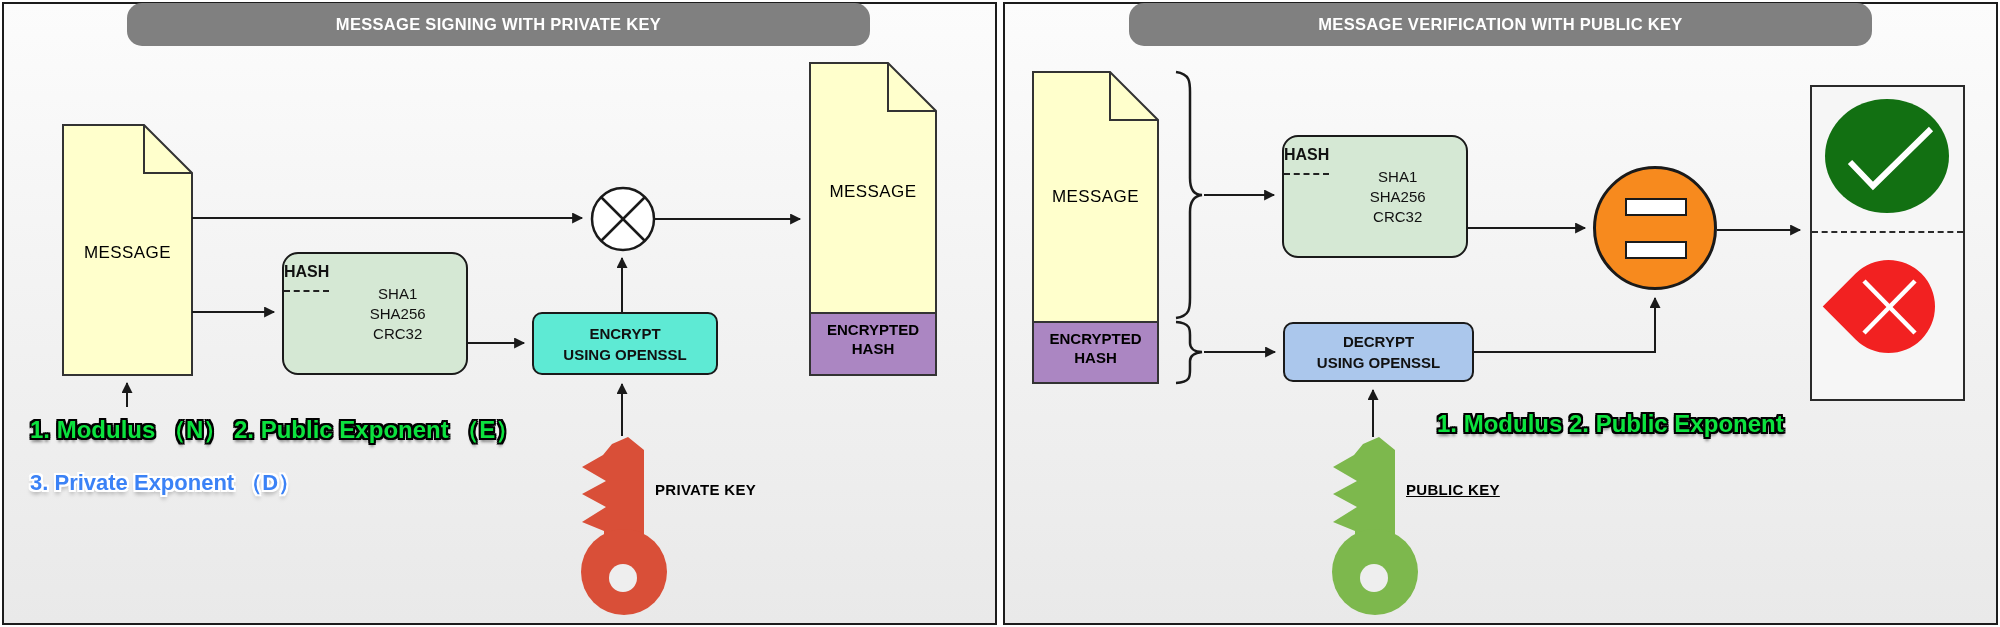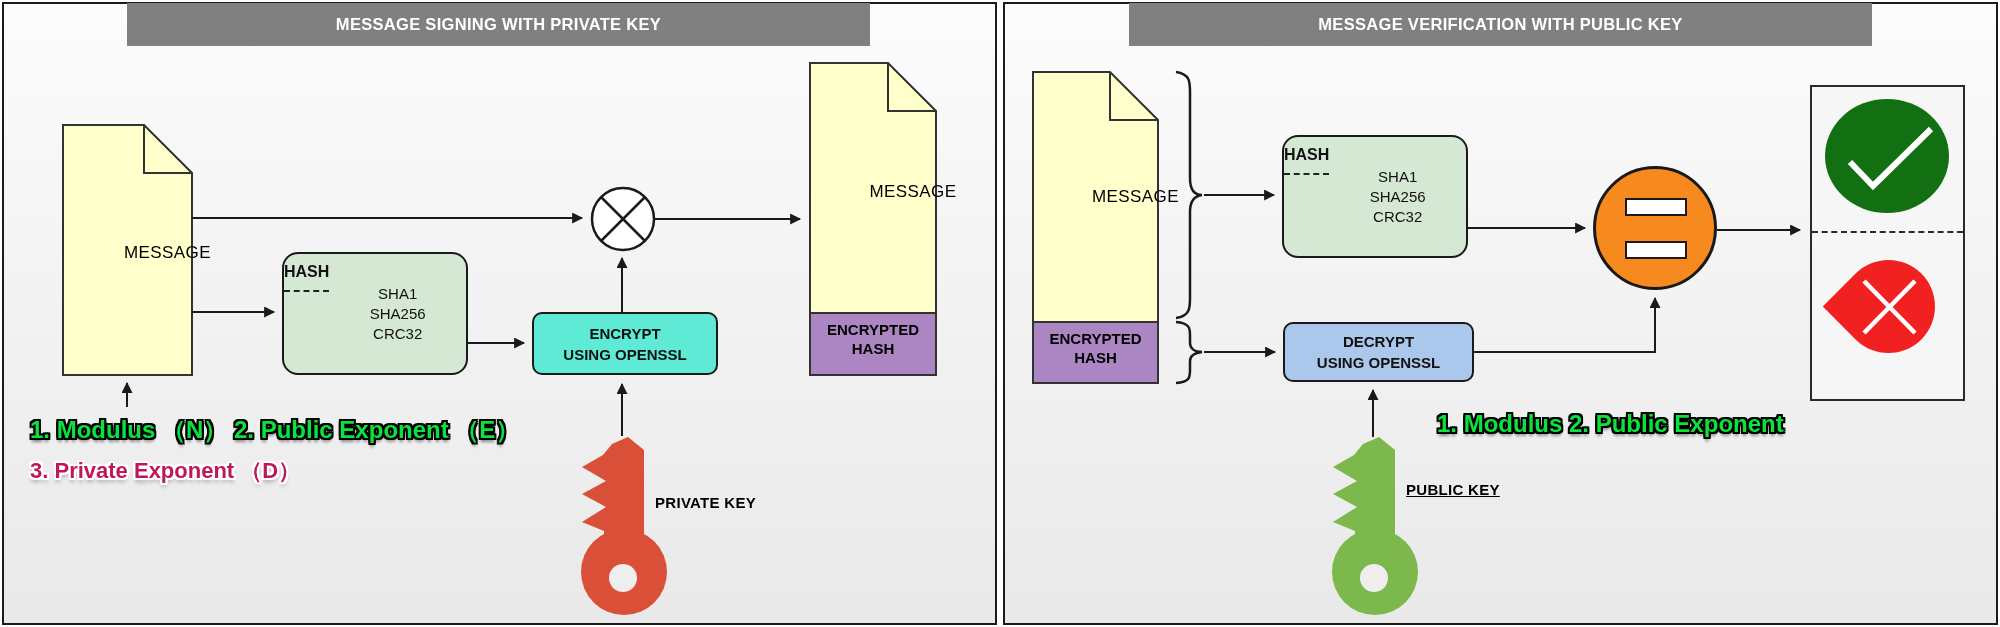--- a/index.html
+++ b/index.html
@@ -7,25 +7,25 @@
     position:relative;width:2000px;height:627px;overflow:hidden;
     font-family:"Liberation Sans",sans-serif;color:#111;
   }
   .panel{
     position:absolute;top:2px;height:623px;width:995px;
     border:2px solid #1c1c1c;box-sizing:border-box;
     background:linear-gradient(180deg,#fcfcfc 0%,#f3f3f3 45%,#e9e9e9 100%);
   }
   .titlebar{
     position:absolute;top:3px;width:743px;height:43px;background:#808080;
-    border-radius:0;display:flex;align-items:center;justify-content:center;
+    border-radius:15px;display:flex;align-items:center;justify-content:center;
     color:#ffffff;font-weight:bold;font-size:16.5px;letter-spacing:.3px;
   }
   .doc-label{
-    position:absolute;text-align:center;font-size:17px;letter-spacing:.4px;color:#000;padding-left:40px;
+    position:absolute;text-align:center;font-size:17px;letter-spacing:.4px;color:#000;
   }
   .purple-label{
     position:absolute;text-align:center;font-weight:bold;font-size:15px;line-height:19px;color:#000;
   }
   .hashbox{
     position:absolute;width:186px;height:123px;box-sizing:border-box;
     background:#d5e8d4;border:2px solid #1a1a1a;border-radius:16px;
     display:flex;flex-direction:row;overflow:hidden;
   }
   .hash-head{
@@ -63,23 +63,24 @@
     border-radius:50% 50% 50% 0;transform:rotate(45deg);
   }
   .keylabel{position:absolute;font-weight:bold;font-size:15px;letter-spacing:.3px;color:#000;}
   .note{position:absolute;font-weight:bold;white-space:nowrap;}
   .note-green{
     color:#0ce23e;font-size:24px;
     text-shadow:-2px -2px 0 #000,0 -2px 0 #000,2px -2px 0 #000,-2px 0 0 #000,
                  2px 0 0 #000,-2px 2px 0 #000,0 2px 0 #000,2px 2px 0 #000,0 4px 3px rgba(0,0,0,.45);
   }
   .note-pink{
-    color:#be185d;font-size:22px;
+    color:#3b82f6;font-size:22px;
     text-shadow:-2px -2px 0 #fff,0 -2px 0 #fff,2px -2px 0 #fff,-2px 0 0 #fff,
                  2px 0 0 #fff,-2px 2px 0 #fff,0 2px 0 #fff,2px 2px 0 #fff,0 4px 4px rgba(0,0,0,.35);
+    margin-top:12px;
   }
   svg{position:absolute;left:0;top:0;}
 </style>
 </head>
 <body>
 
 <div class="canvas">
 
   <div class="panel" style="left:2px;"></div>
   <div class="panel" style="left:1003px;"></div>
@@ -167,21 +168,21 @@
   </div>
 
   <div class="opbox" style="left:532px;top:312px;width:186px;height:63px;background:#5eead4;">
     <div>ENCRYPT</div>
     <div>USING OPENSSL</div>
   </div>
 
   <div class="doc-label" style="left:810px;top:182px;width:126px;">MESSAGE</div>
   <div class="purple-label" style="left:812px;top:320px;width:122px;">ENCRYPTED HASH</div>
 
-  <div class="keylabel" style="left:655px;top:481px;margin-top:13px;">PRIVATE KEY</div>
+  <div class="keylabel" style="left:655px;top:481px;">PRIVATE KEY</div>
 
   <div class="note note-green" style="left:30px;top:414px;">1. Modulus （N）  2. Public Exponent （E）</div>
   <div class="note note-pink" style="left:30px;top:456px;">3. Private Exponent （D）</div>
 
   <div class="doc-label" style="left:1033px;top:187px;width:125px;">MESSAGE</div>
   <div class="purple-label" style="left:1035px;top:329px;width:121px;">ENCRYPTED HASH</div>
 
   <div class="hashbox" style="left:1282px;top:135px;">
     <div class="hash-head">HASH</div>
     <div class="hash-body">

